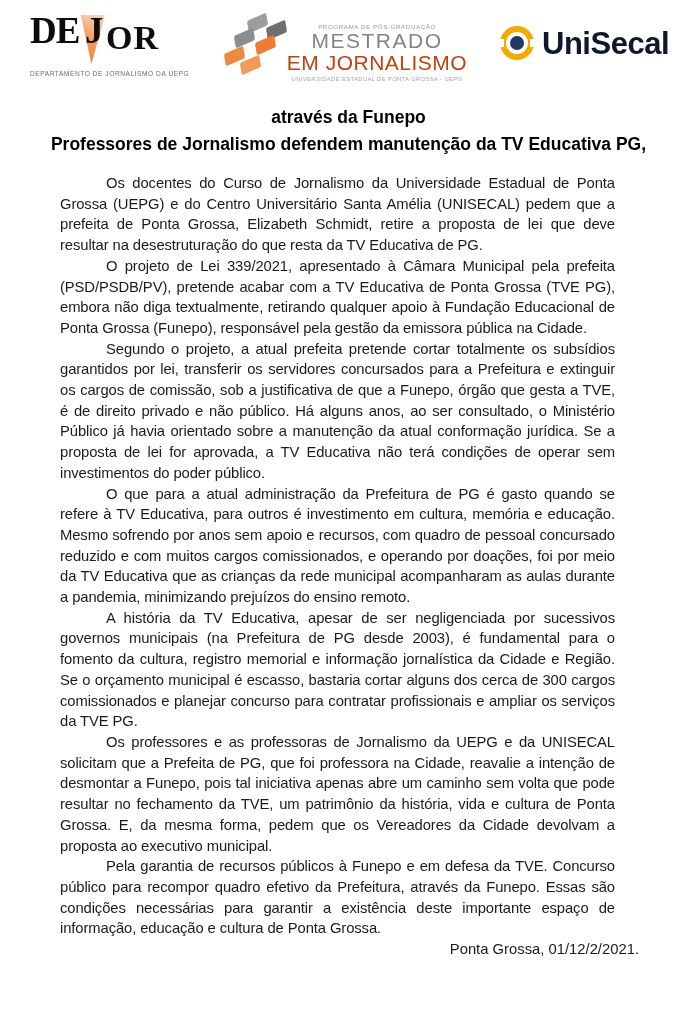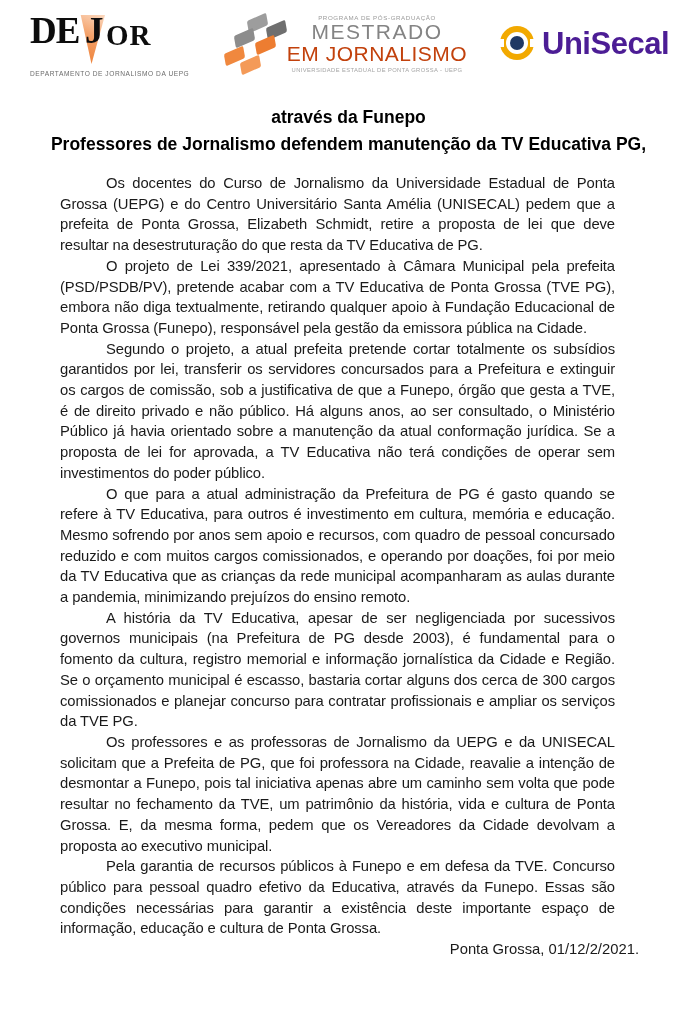--- a/index.html
+++ b/index.html
@@ -23,25 +23,25 @@
   
   .dejor { width:160px; }
   .dejor-word { position:relative; height:54px; font-family:"Liberation Serif", serif; font-weight:bold; color:#0d0d0d; }
   .d-de { position:absolute; left:0; top:0; font-size:37px; line-height:1; letter-spacing:-1px; }
   .d-tri {
     position:absolute; left:48px; top:3px; width:27px; height:49px;
     background:linear-gradient(205deg,#fbd9c0 0%,#f4a169 45%,#ed7d31 100%);
     clip-path:polygon(10% 0, 100% 0, 50% 100%);
   }
   .d-j { position:absolute; left:55px; top:0; font-size:37px; line-height:1; }
-  .d-or { position:absolute; left:76px; top:9px; font-size:29px; line-height:1; letter-spacing:1px; }
+  .d-or { position:absolute; left:76px; top:9px; font-size:34px; line-height:1; letter-spacing:1px; }
   .dejor-sub { margin-top:4px; font-size:6.6px; letter-spacing:0.55px; color:#6b6b6b; white-space:nowrap; }
 
   
-  .mest { display:flex; align-items:flex-start; gap:2px; margin-top:2px; }
+  .mest { display:flex; align-items:flex-end; gap:2px; margin-top:2px; }
   .mest-mark { position:relative; width:62px; height:68px; flex:0 0 auto; }
   .tile { position:absolute; width:21px; height:12px; border-radius:2px; transform:rotate(-24deg) skewX(-14deg); }
   .t1 { left:24px; top:3px;  background:#9d9d9d; }
   .t2 { left:43px; top:10px; background:#6f6f6f; }
   .t3 { left:11px; top:18px; background:#8c8c8c; }
   .t4 { left:32px; top:25px; background:#ed7d31; }
   .t5 { left:1px;  top:36px; background:#f0883e; }
   .t6 { left:17px; top:45px; background:#f49a58; }
   .mest-text { text-align:center; color:#8a8a8a; }
   .mest-top { font-size:6.2px; letter-spacing:0.6px; color:#9a9a9a; white-space:nowrap; }
@@ -50,21 +50,21 @@
   .mest-bot { font-size:5.8px; letter-spacing:0.4px; color:#a5a5a5; white-space:nowrap; margin-top:2px; }
 
   
   .uni { display:flex; align-items:center; gap:8px; margin-top:14px; }
   .uni-icon { position:relative; width:34px; height:34px; border-radius:50%; background:#f2a900; flex:0 0 auto; }
   .uni-icon .ring-gap { position:absolute; top:13px; width:5px; height:8px; background:#ffffff; }
   .uni-icon .gap-l { left:-1px; }
   .uni-icon .gap-r { right:-1px; }
   .uni-icon .inner-white { position:absolute; left:6px; top:6px; width:22px; height:22px; border-radius:50%; background:#ffffff; }
   .uni-icon .inner-dot { position:absolute; left:10px; top:10px; width:14px; height:14px; border-radius:50%; background:#203864; }
-  .uni-text { font-size:31px; font-weight:bold; color:#4c1d95; letter-spacing:-0.5px; line-height:1; }
+  .uni-text { font-size:31px; font-weight:bold; color:#0f172a; letter-spacing:-0.5px; line-height:1; }
 
   
   .title {
     margin:14px 30px 0 30px;
     text-align:center;
     font-size:17.5px; font-weight:bold; color:#000;
     line-height:27px;
   }
   .body-text {
     margin-top:15px;
@@ -132,18 +132,18 @@
     <div>Professores de Jornalismo defendem manutenção da TV Educativa PG,</div>
   </h1>
 
   <div class="body-text">
     <p>Os docentes do Curso de Jornalismo da Universidade Estadual de Ponta Grossa (UEPG) e do Centro Universitário Santa Amélia (UNISECAL) pedem que a prefeita de Ponta Grossa, Elizabeth Schmidt, retire a proposta de lei que deve resultar na desestruturação do que resta da TV Educativa de PG.</p>
     <p>O projeto de Lei 339/2021, apresentado à Câmara Municipal pela prefeita (PSD/PSDB/PV), pretende acabar com a TV Educativa de Ponta Grossa (TVE PG), embora não diga textualmente, retirando qualquer apoio à Fundação Educacional de Ponta Grossa (Funepo), responsável pela gestão da emissora pública na Cidade.</p>
     <p>Segundo o projeto, a atual prefeita pretende cortar totalmente os subsídios garantidos por lei, transferir os servidores concursados para a Prefeitura e extinguir os cargos de comissão, sob a justificativa de que a Funepo, órgão que gesta a TVE, é de direito privado e não público. Há alguns anos, ao ser consultado, o Ministério Público já havia orientado sobre a manutenção da atual conformação jurídica. Se a proposta de lei for aprovada, a TV Educativa não terá condições de operar sem investimentos do poder público.</p>
     <p>O que para a atual administração da Prefeitura de PG é gasto quando se refere à TV Educativa, para outros é investimento em cultura, memória e educação. Mesmo sofrendo por anos sem apoio e recursos, com quadro de pessoal concursado reduzido e com muitos cargos comissionados, e operando por doações, foi por meio da TV Educativa que as crianças da rede municipal acompanharam as aulas durante a pandemia, minimizando prejuízos do ensino remoto.</p>
     <p>A história da TV Educativa, apesar de ser negligenciada por sucessivos governos municipais (na Prefeitura de PG desde 2003), é fundamental para o fomento da cultura, registro memorial e informação jornalística da Cidade e Região. Se o orçamento municipal é escasso, bastaria cortar alguns dos cerca de 300 cargos comissionados e planejar concurso para contratar profissionais e ampliar os serviços da TVE PG.</p>
     <p>Os professores e as professoras de Jornalismo da UEPG e da UNISECAL solicitam que a Prefeita de PG, que foi professora na Cidade, reavalie a intenção de desmontar a Funepo, pois tal iniciativa apenas abre um caminho sem volta que pode resultar no fechamento da TVE, um patrimônio da história, vida e cultura de Ponta Grossa. E, da mesma forma, pedem que os Vereadores da Cidade devolvam a proposta ao executivo municipal.</p>
-    <p>Pela garantia de recursos públicos à Funepo e em defesa da TVE. Concurso público para pessoal quadro efetivo da Educativa, através da Funepo. Essas são condições necessárias para garantir a existência deste importante espaço de informação, educação e cultura de Ponta Grossa.</p>
+    <p>Pela garantia de recursos públicos à Funepo e em defesa da TVE. Concurso público para recompor quadro efetivo da Prefeitura, através da Funepo. Essas são condições necessárias para garantir a existência deste importante espaço de informação, educação e cultura de Ponta Grossa.</p>
   </div>
 
   <div class="closing">Ponta Grossa, 01/12/2/2021.</div>
 
 </div>
 
 </body></html>

